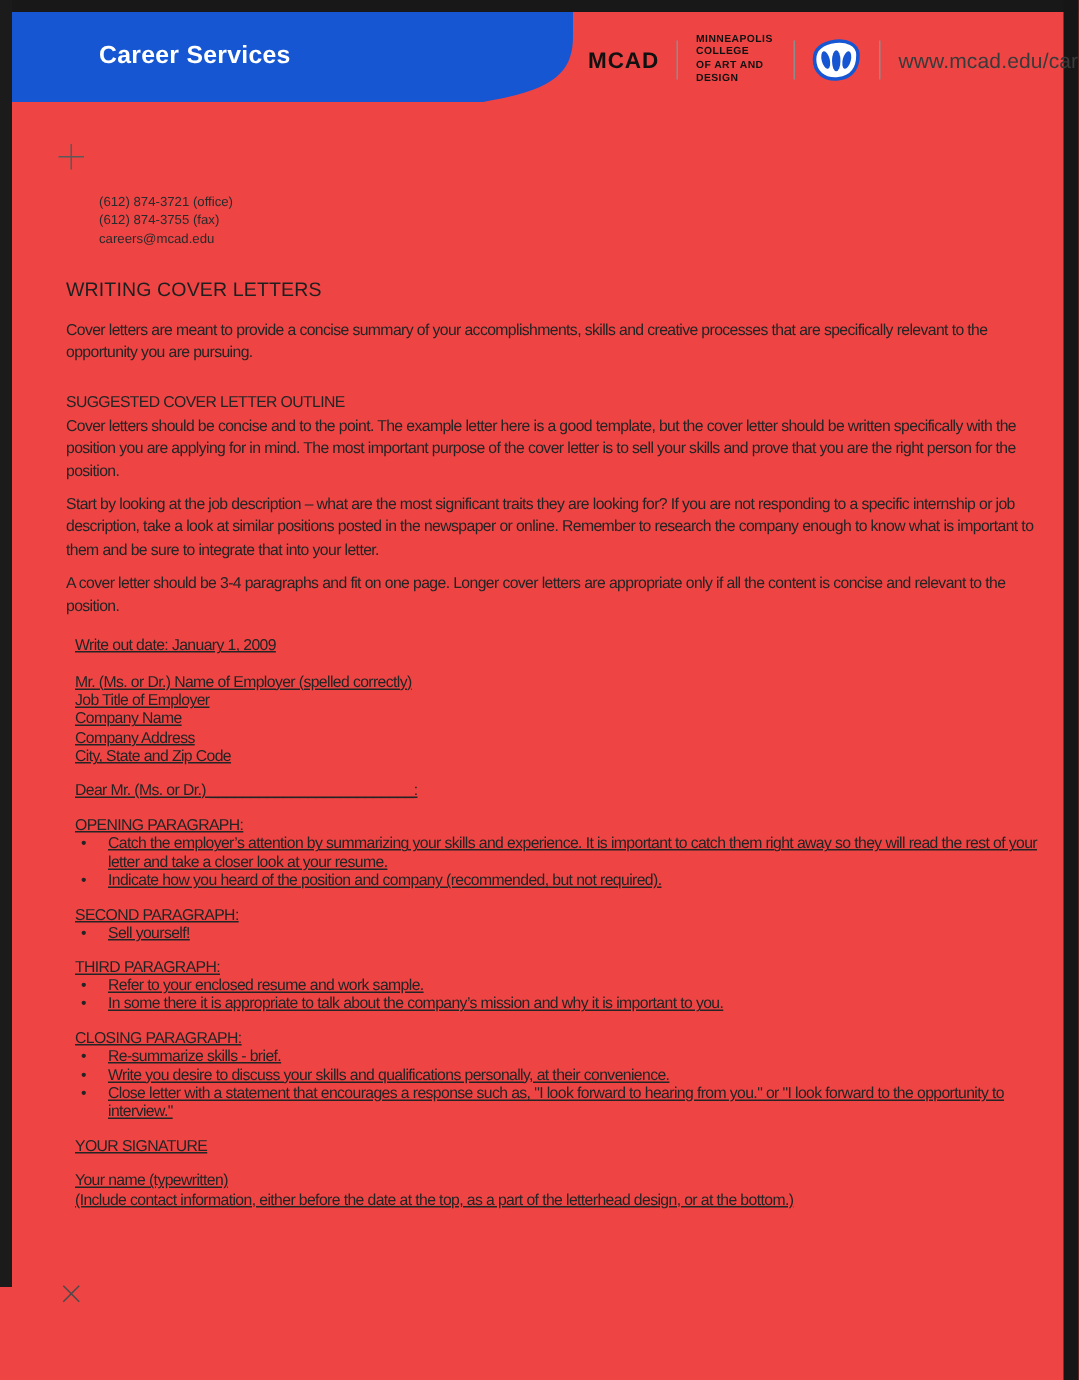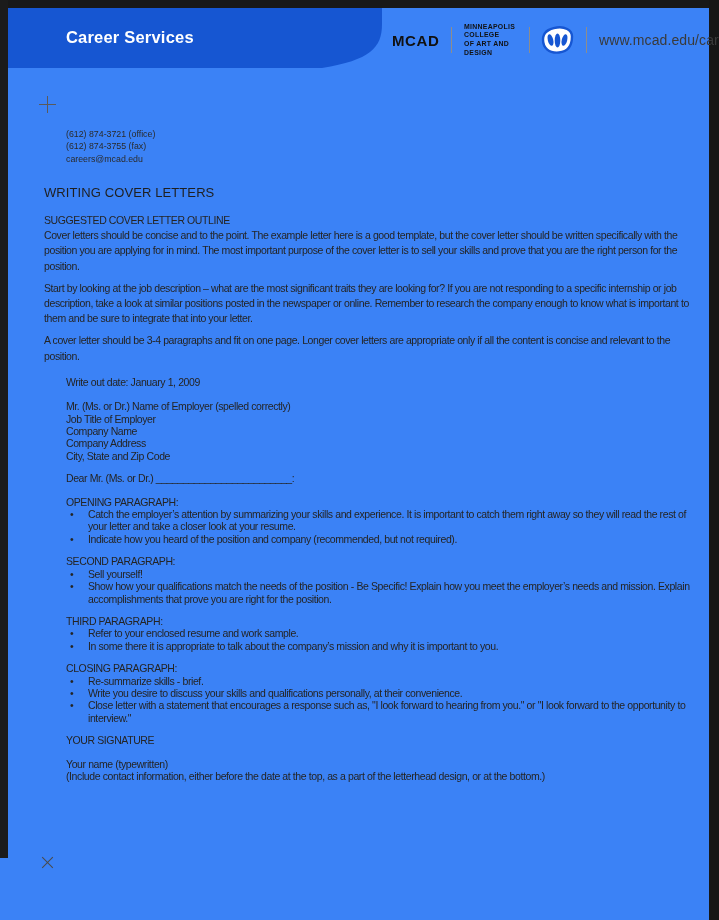--- a/index.html
+++ b/index.html
@@ -1,17 +1,17 @@
 <!DOCTYPE html>
 <html><head>
 <meta charset="utf-8">
 <style>
   html,body { margin:0; padding:0; background:#111; }
   .page {
-    position:relative; width:719px; height:920px; background:#3b82f6;
+    position:relative; width:719px; height:920px; background:#ef4444;
     font-family:"Liberation Sans", sans-serif; color:#242424; overflow:hidden;
   }
   
   .frame-top   { position:absolute; left:0; top:0; width:719px; height:8px; background:#181818; }
   .frame-left  { position:absolute; left:0; top:0; width:8px; height:858px; background:#1b1b1b; }
   .frame-right { position:absolute; right:0; top:0; width:10px; height:920px; background:#161616; }
 
   
   .banner { position:absolute; left:8px; top:8px; width:390px; height:60px; }
   .banner svg { position:absolute; left:0; top:0; }
@@ -44,21 +44,21 @@
 
   
   .doc { position:absolute; left:44px; top:185px; width:650px; font-size:10.5px; letter-spacing:-0.4px; }
   .doc-title { font-size:13px; font-weight:normal; letter-spacing:0.1px; margin:0 0 13px 0; color:#1f1f1f; }
   .para { margin:0; line-height:15.2px; }
   .para.intro { margin-bottom:18px; }
   .para.mb7  { margin-bottom:7px; }
   .para.mb12 { margin-bottom:12px; }
   .subhead { margin:0; line-height:15.2px; }
 
-  .letter { margin-left:22px; line-height:12.4px; }
+  .letter { margin-left:6px; line-height:12.4px;text-decoration:underline; }
   .letter .gap10 { margin-bottom:10px; }
   .letter .gap11 { margin-bottom:11px; }
   .letter .gap12 { margin-bottom:12px; }
   .sec-head { line-height:12.4px; }
   ul.bullets { margin:0; padding:0; list-style:none; }
   ul.bullets li { position:relative; padding-left:22px; line-height:12.4px; }
   ul.bullets li::before { content:"\2022"; position:absolute; left:4px; top:0; }
   .letter-section { margin-bottom:10px; }
 </style>
 </head>
@@ -103,20 +103,21 @@
 
   <div class="contact-block">
     <div>(612) 874-3721 (office)</div>
     <div>(612) 874-3755 (fax)</div>
     <div>careers@mcad.edu</div>
   </div>
 
   <div class="doc">
     <h1 class="doc-title">WRITING COVER LETTERS</h1>
 
+    <p class="para intro">Cover letters are meant to provide a concise summary of your accomplishments, skills and creative processes that are specifically relevant to the opportunity you are pursuing.</p>
 
     <p class="subhead">SUGGESTED COVER LETTER OUTLINE</p>
     <p class="para mb7">Cover letters should be concise and to the point. The example letter here is a good template, but the cover letter should be written specifically with the position you are applying for in mind.  The most important purpose of the cover letter is to sell your skills and prove that you are the right person for the position.</p>
     <p class="para mb7">Start by looking at the job description – what are the most significant traits they are looking for?  If you are not responding to a specific internship or job description, take a look at similar positions posted in the newspaper or online. Remember to research the company enough to know what is important to them and be sure to integrate that into your letter.</p>
     <p class="para mb12">A cover letter should be 3-4 paragraphs and fit on one page. Longer cover letters are appropriate only if all the content is concise and relevant to the position.</p>
 
     <div class="letter">
       <div class="gap12">Write out date: January 1, 2009</div>
 
       <div class="gap10">
@@ -134,21 +135,20 @@
         <ul class="bullets">
           <li>Catch the employer’s attention by summarizing your skills and experience. It is important to catch them right away so they will read the rest of your letter and take a closer look at your resume.</li>
           <li>Indicate how you heard of the position and company (recommended, but not required).</li>
         </ul>
       </div>
 
       <div class="letter-section">
         <div class="sec-head">SECOND PARAGRAPH:</div>
         <ul class="bullets">
           <li>Sell yourself!</li>
-          <li>Show how your qualifications match the needs of the position - Be Specific! Explain how you meet the employer’s needs and mission. Explain accomplishments that prove you are right for the position.</li>
         </ul>
       </div>
 
       <div class="letter-section">
         <div class="sec-head">THIRD PARAGRAPH:</div>
         <ul class="bullets">
           <li>Refer to your enclosed resume and work sample.</li>
           <li>In some there it is appropriate to talk about the company’s mission and why it is important to you.</li>
         </ul>
       </div>

